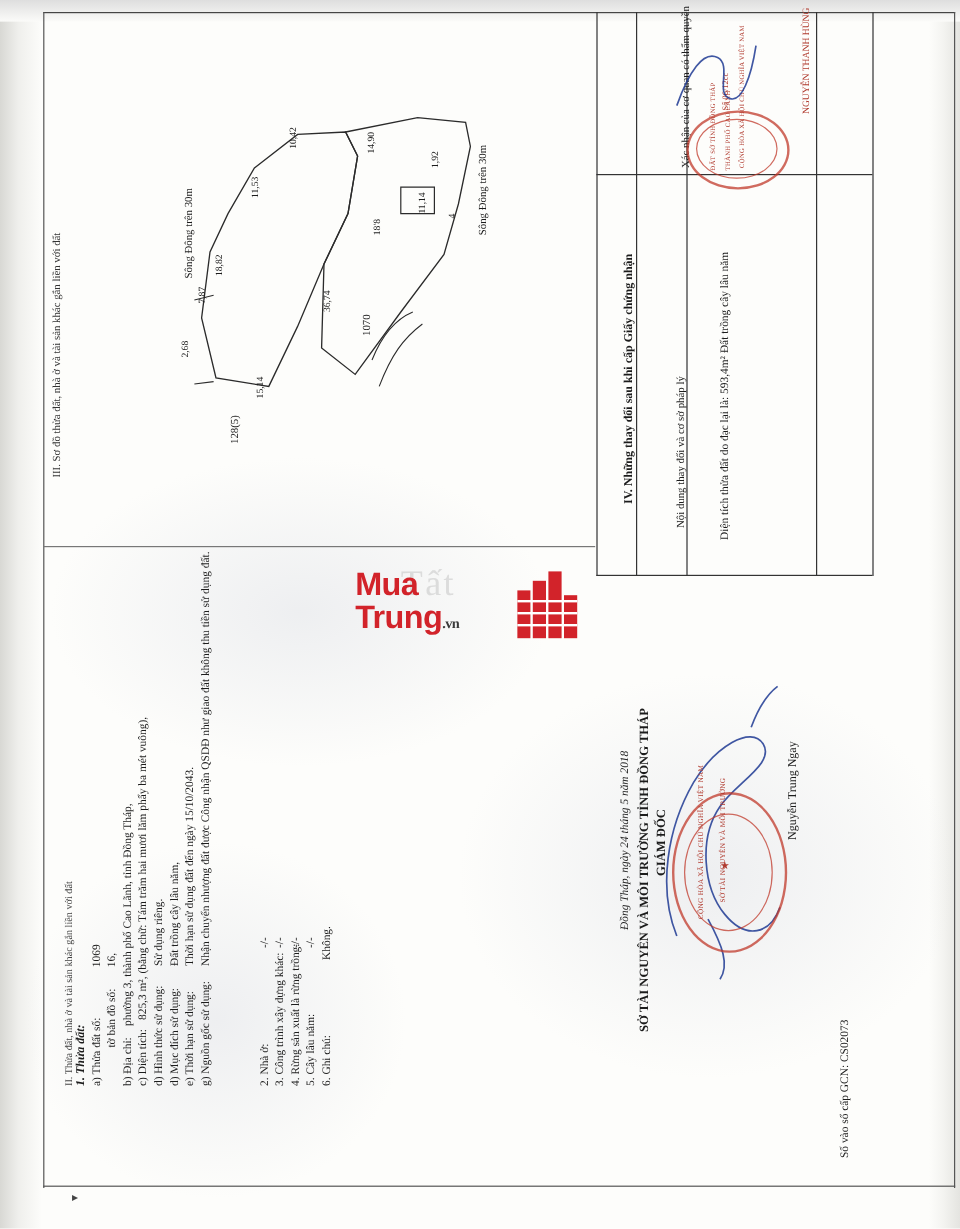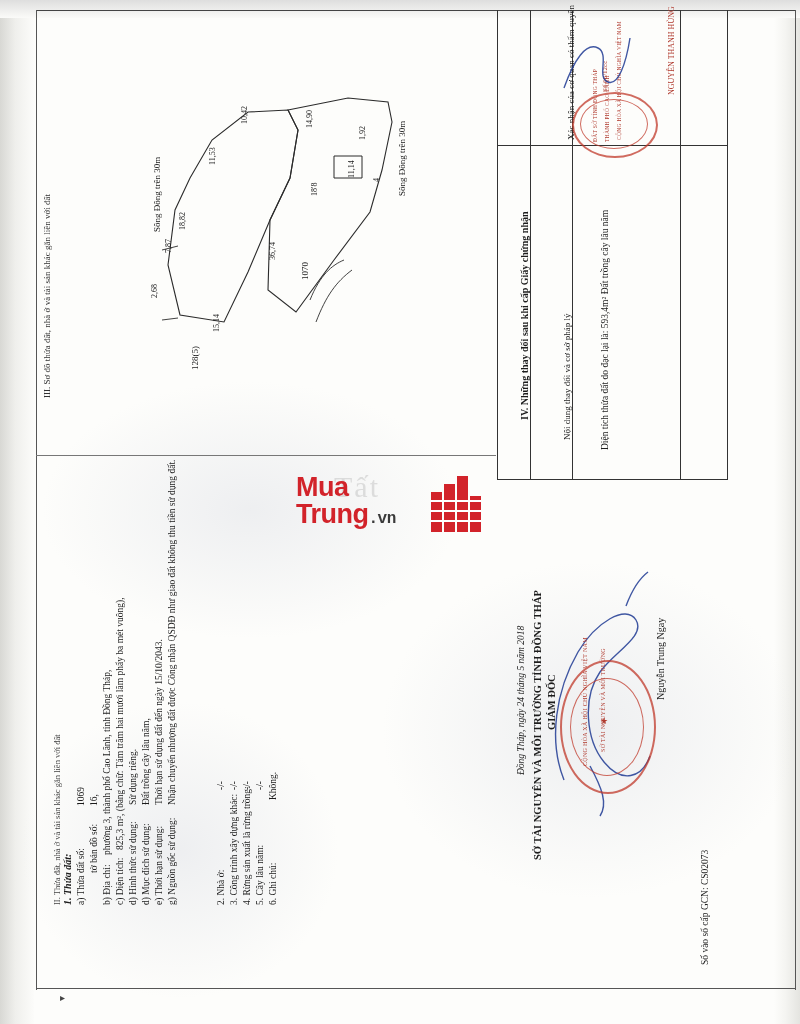--- a/index.html
+++ b/index.html
@@ -110,22 +110,22 @@
     left: 0; top: 4px;
     font-family: "Liberation Sans", sans-serif;
     font-weight: bold;
     font-size: 27px;
     line-height: 27px;
     color: #d2232a;
     letter-spacing: -0.5px;
   }
   .wm-text .sub { color: #d2232a; }
   .wm-vn {
-    font-family: Liberation Mono, monospace;
-    font-size: 16px;
+    font-family: Liberation Serif, serif;
+    font-size: 12px;
     font-weight: bold;
     color: #3a3a3a;
   }
   .wm-bars {
     position: absolute;
     left: 135px; top: 6px;
     width: 60px; height: 56px;
   }
   .wm-ghost {
     position: absolute;

